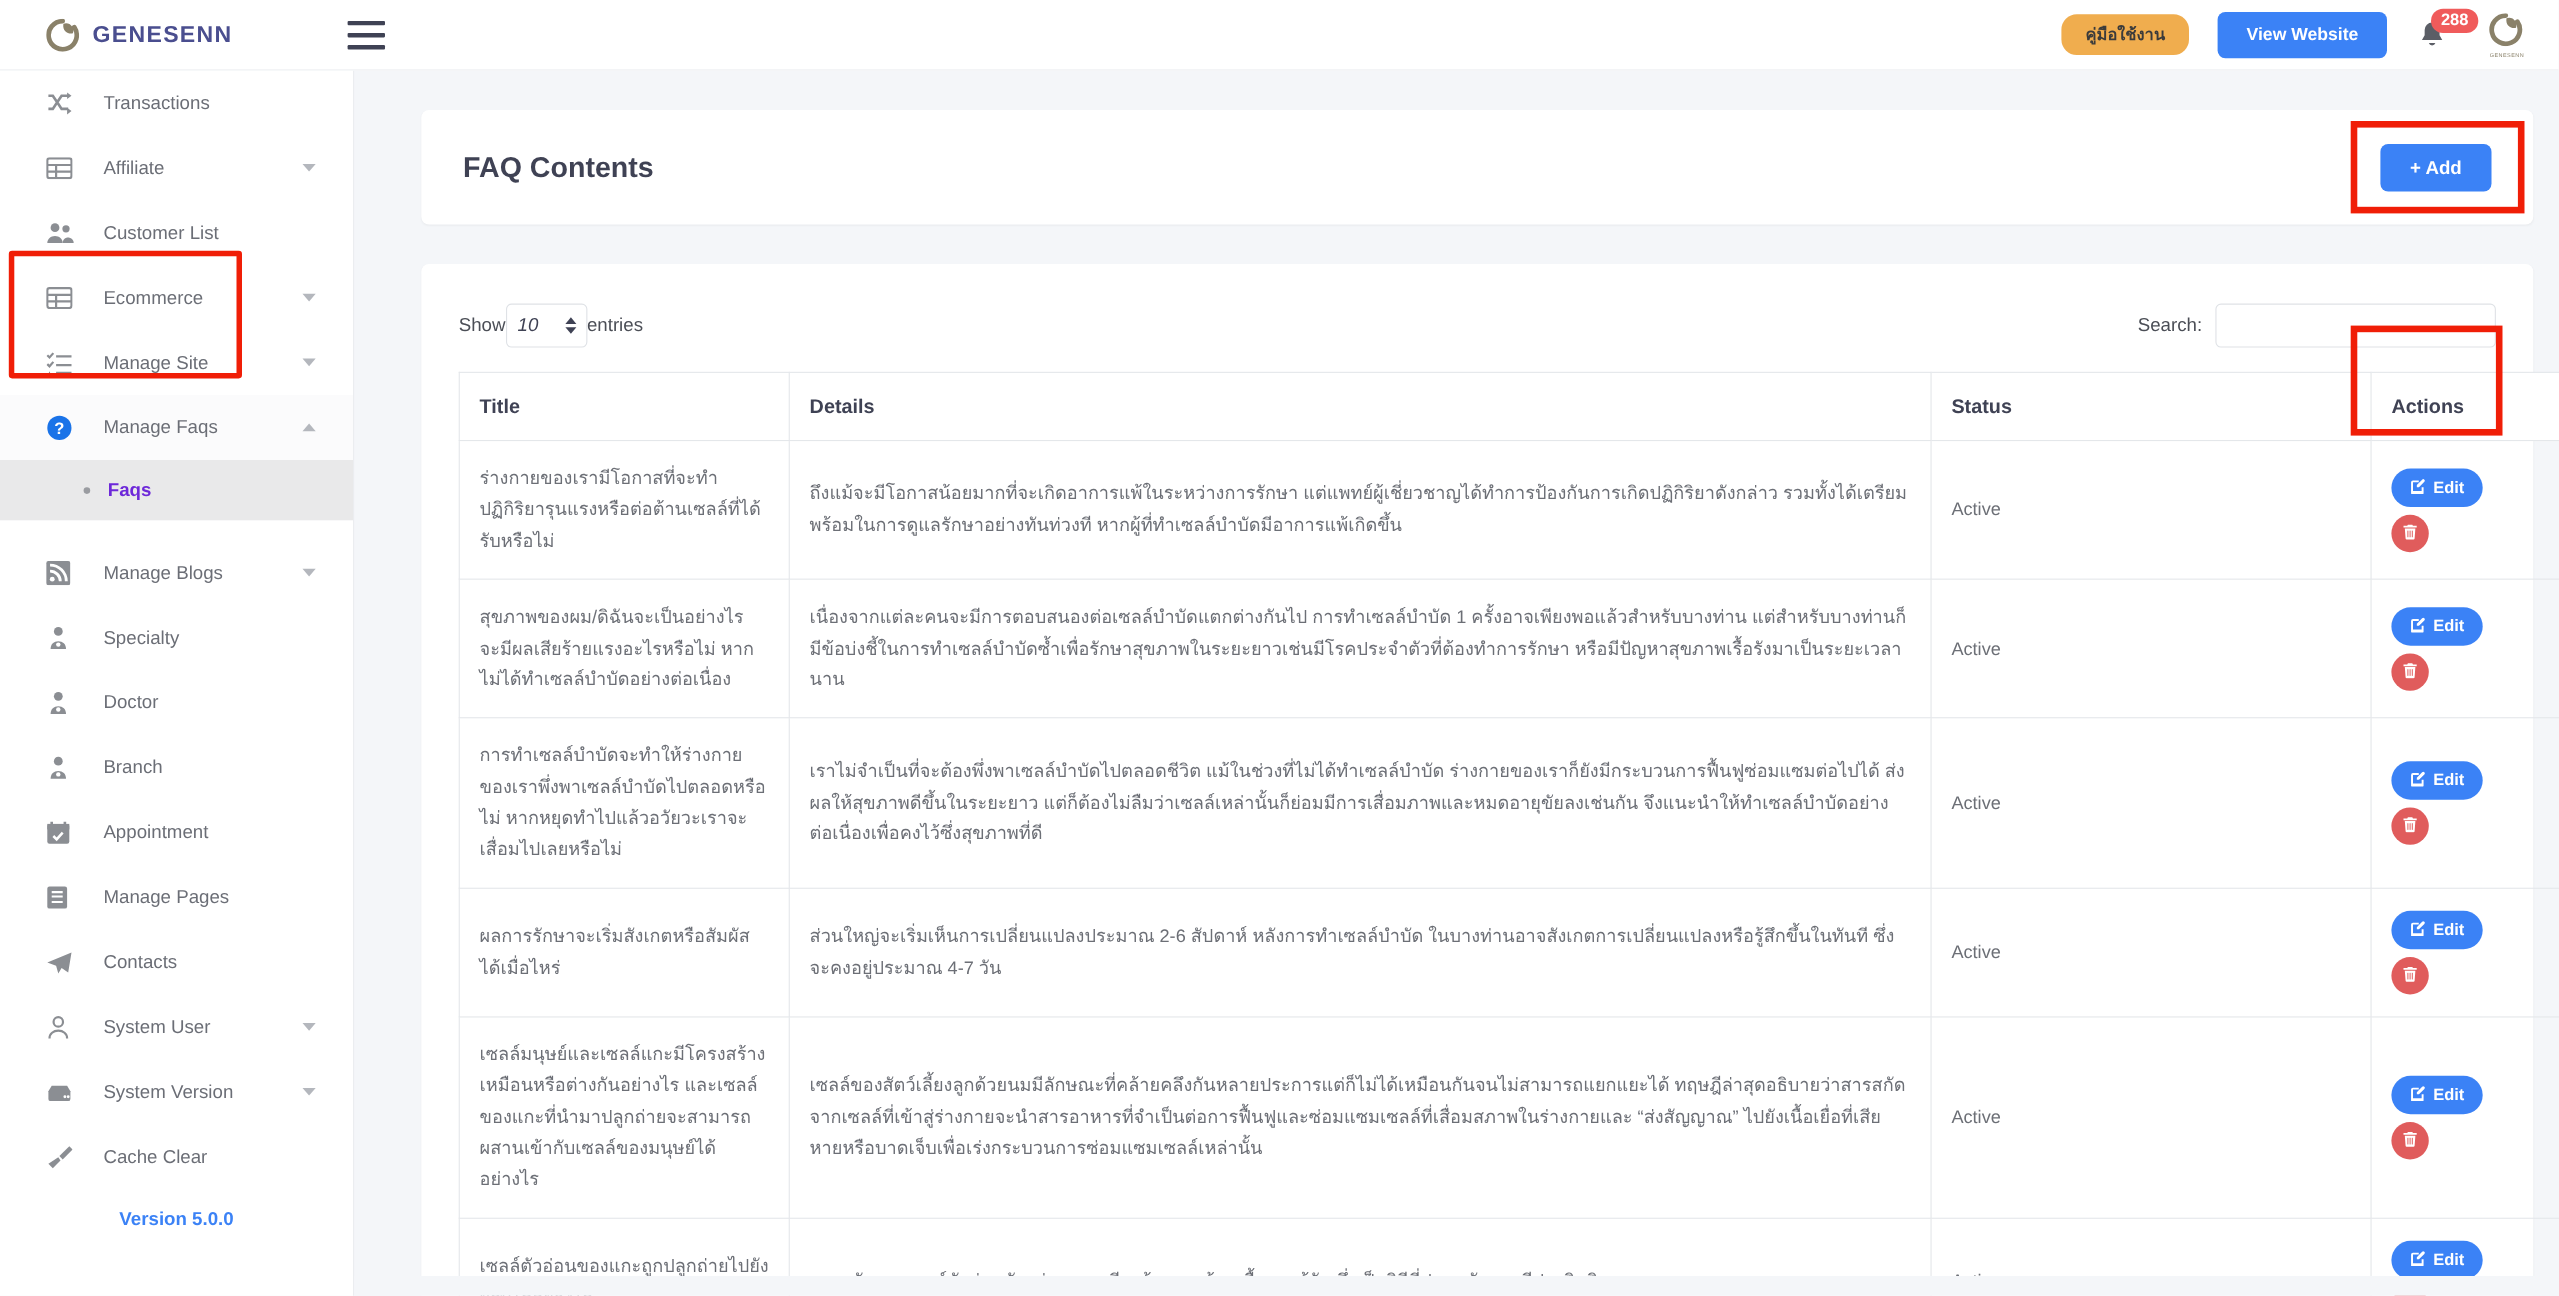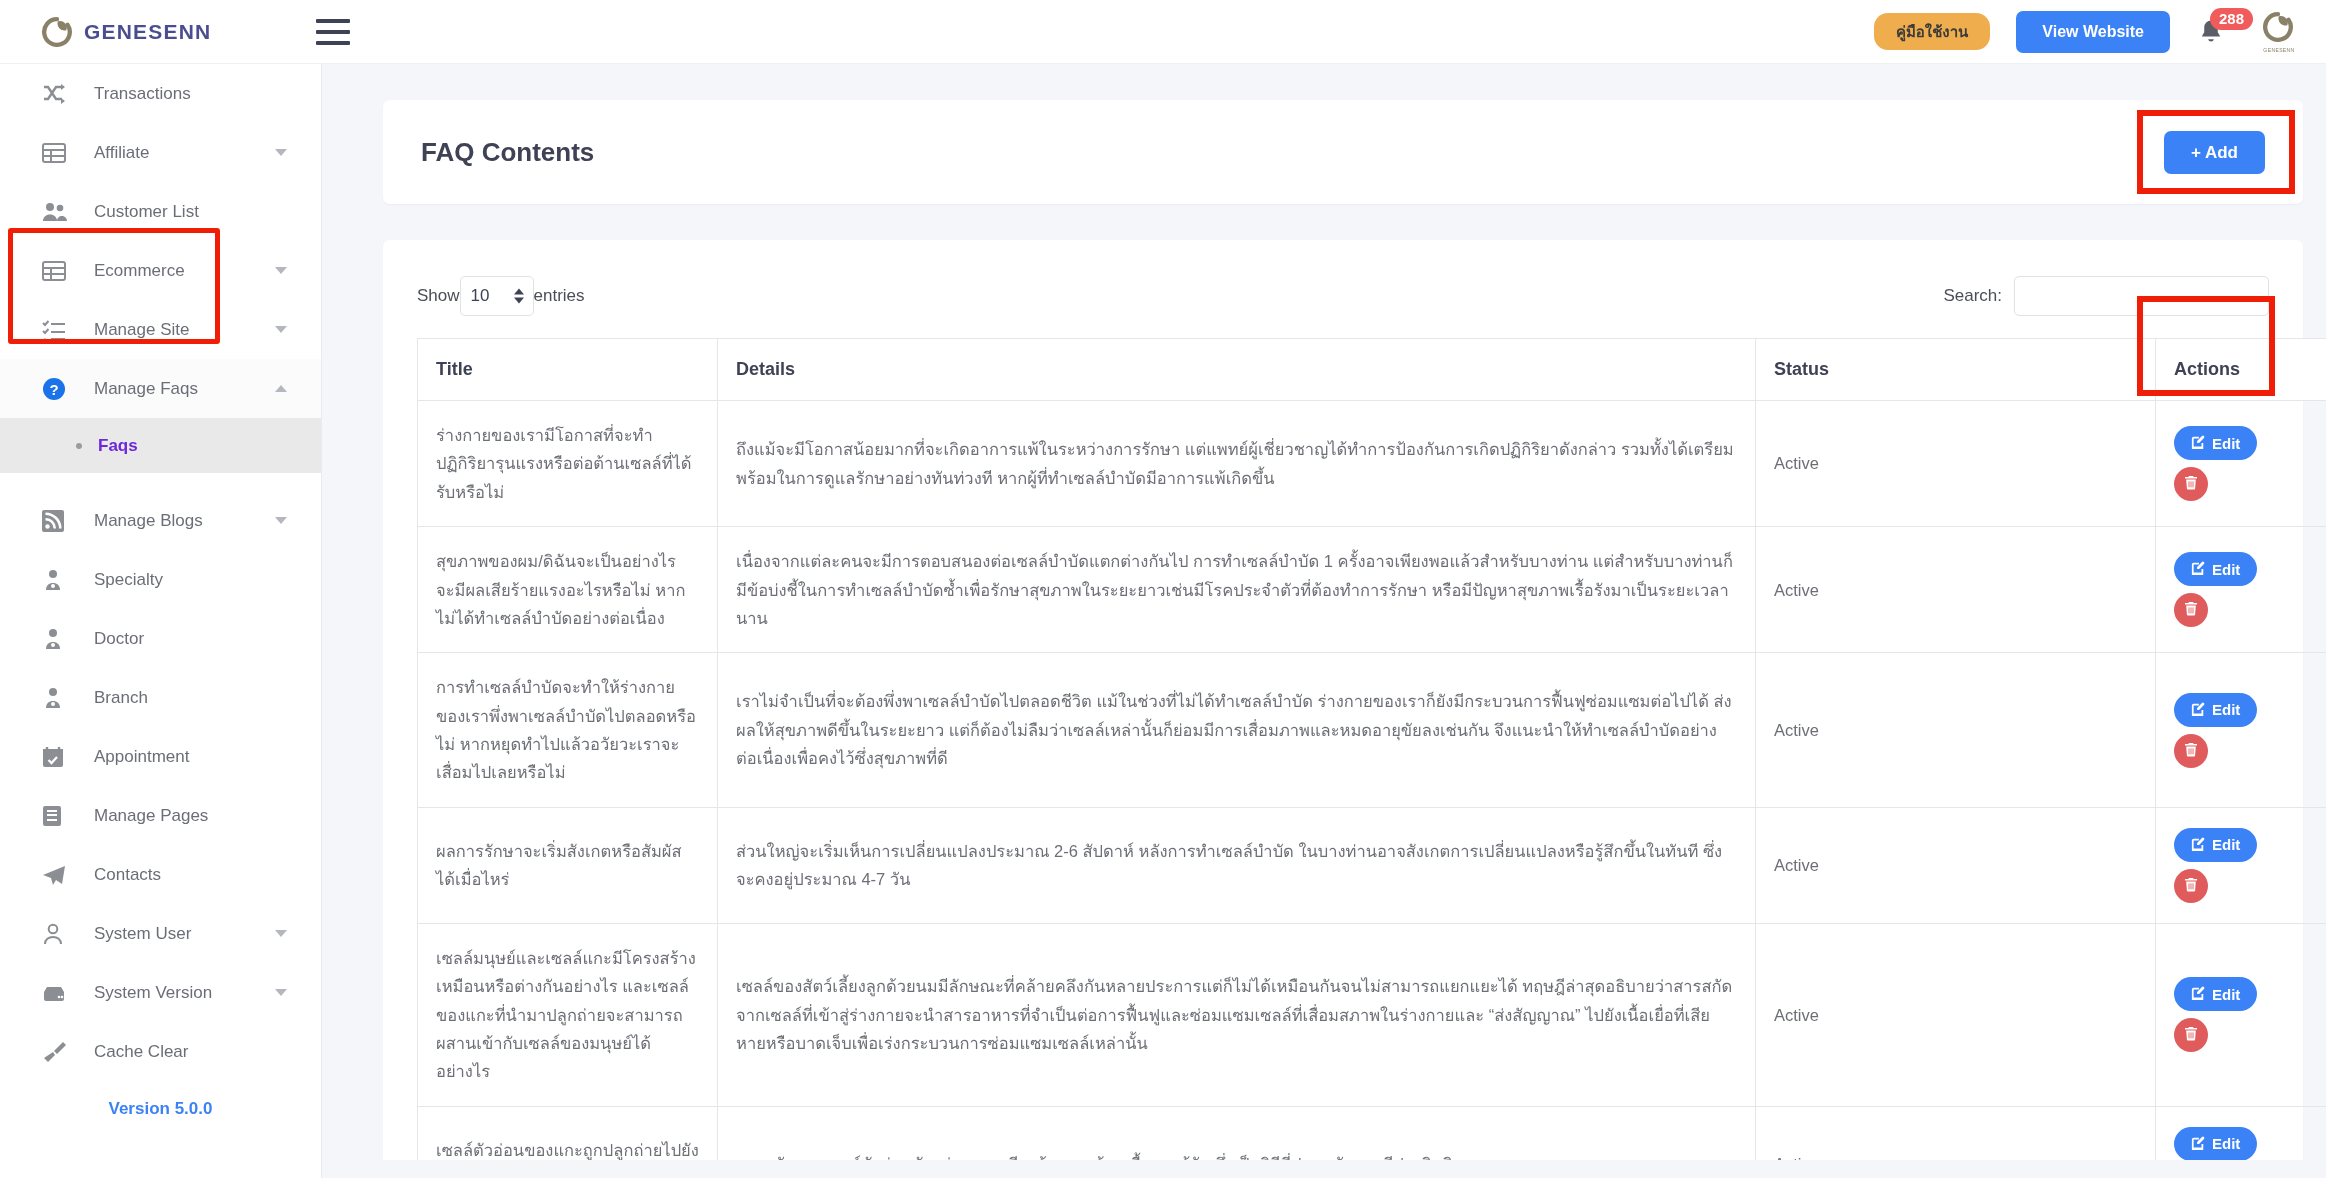--- a/index.html
+++ b/index.html
@@ -110,21 +110,21 @@
     position: absolute; right: 8px; top: 10px; width: 158px; height: 84px;
     border: 6px solid #f01e07; pointer-events: none;
   }
 
   .card-body { margin-top: 26px; padding: 28px 34px 0 34px; }
   .table-controls { display: flex; align-items: center; height: 56px; }
   .show-entries { display: flex; align-items: center; font-size: 17px; color: #4b4e56; }
   .select-box {
     position: relative; border: 1px solid #dfe2e6; border-radius: 5px;
     height: 40px; width: 74px; display: flex; align-items: center; padding: 0 10px;
-    font-size: 17px; color: #3f4254; cursor: pointer; background: #fff;
+    font-size: 17px; color: #3f4254; cursor: pointer; background: #fff; font-style: italic;
   }
   .select-box .spin {
     position: absolute; right: 9px; top: 50%; transform: translateY(-50%);
     display: flex; flex-direction: column; gap: 3px;
   }
   .select-box .spin i {
     width: 0; height: 0; border-left: 5px solid transparent;
     border-right: 5px solid transparent; display: block;
   }
   .select-box .spin i.up { border-bottom: 6px solid #3f4254; }

